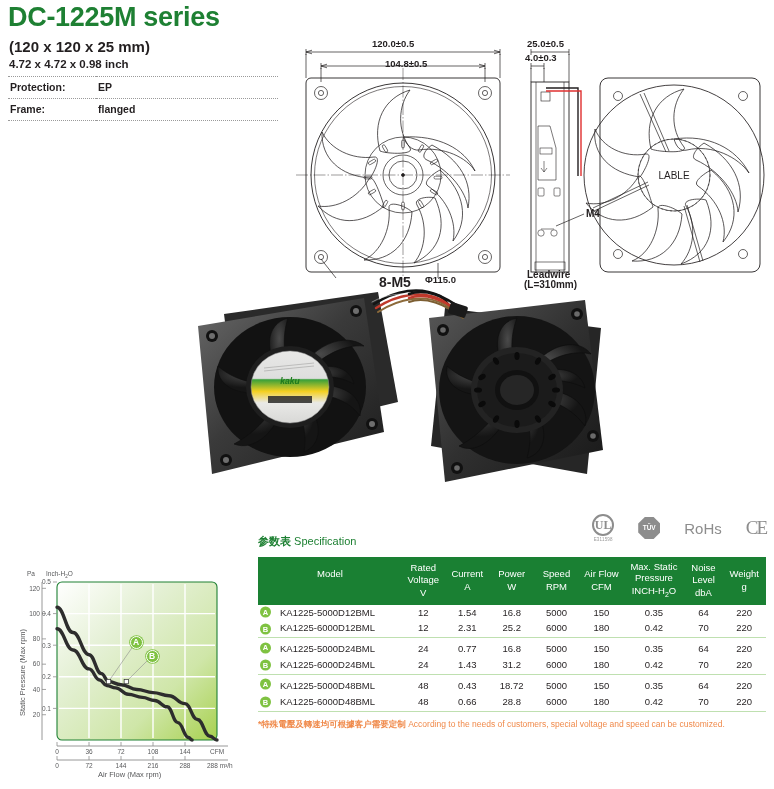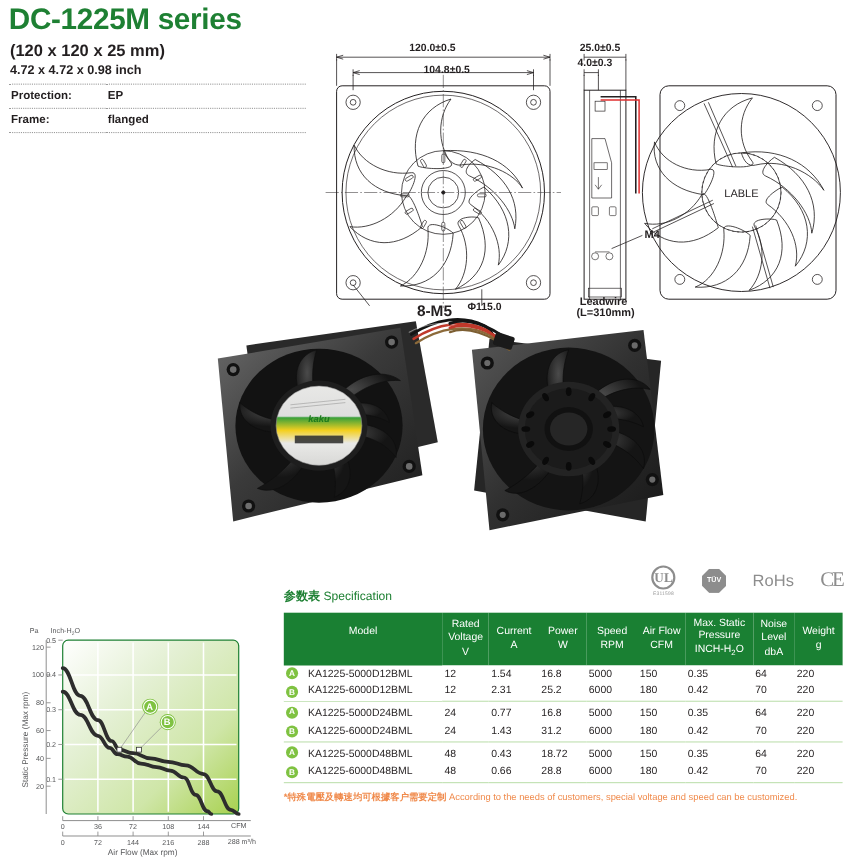--- a/index.html
+++ b/index.html
@@ -87,21 +87,21 @@
     width: 508px; border-collapse: collapse;
   }
   .data-table thead th {
     background: #1a8033; color: #ffffff;
     font-size: 9.5px; font-weight: normal;
     padding: 4px 2px 5px 2px; text-align: center;
     line-height: 1.18; vertical-align: middle;
   }
   .data-table thead th .u { display: block; margin-top: 2px; }
   .data-table tbody td {
-    font-size: 9.5px; text-align: left; color: #231f20;
+    font-size: 9.5px; text-align: center; color: #231f20;
     padding: 2.3px 2px; background: #fff;
   }
   .data-table tbody td.model {
     text-align: left; padding-left: 22px; position: relative; white-space: nowrap;
   }
   .badge {
     position: absolute; left: 2px; top: 50%; transform: translateY(-50%);
     width: 11px; height: 11px; border-radius: 50%;
     background: #7fc241; color: #fff;
     font-size: 7.5px; font-weight: bold;

